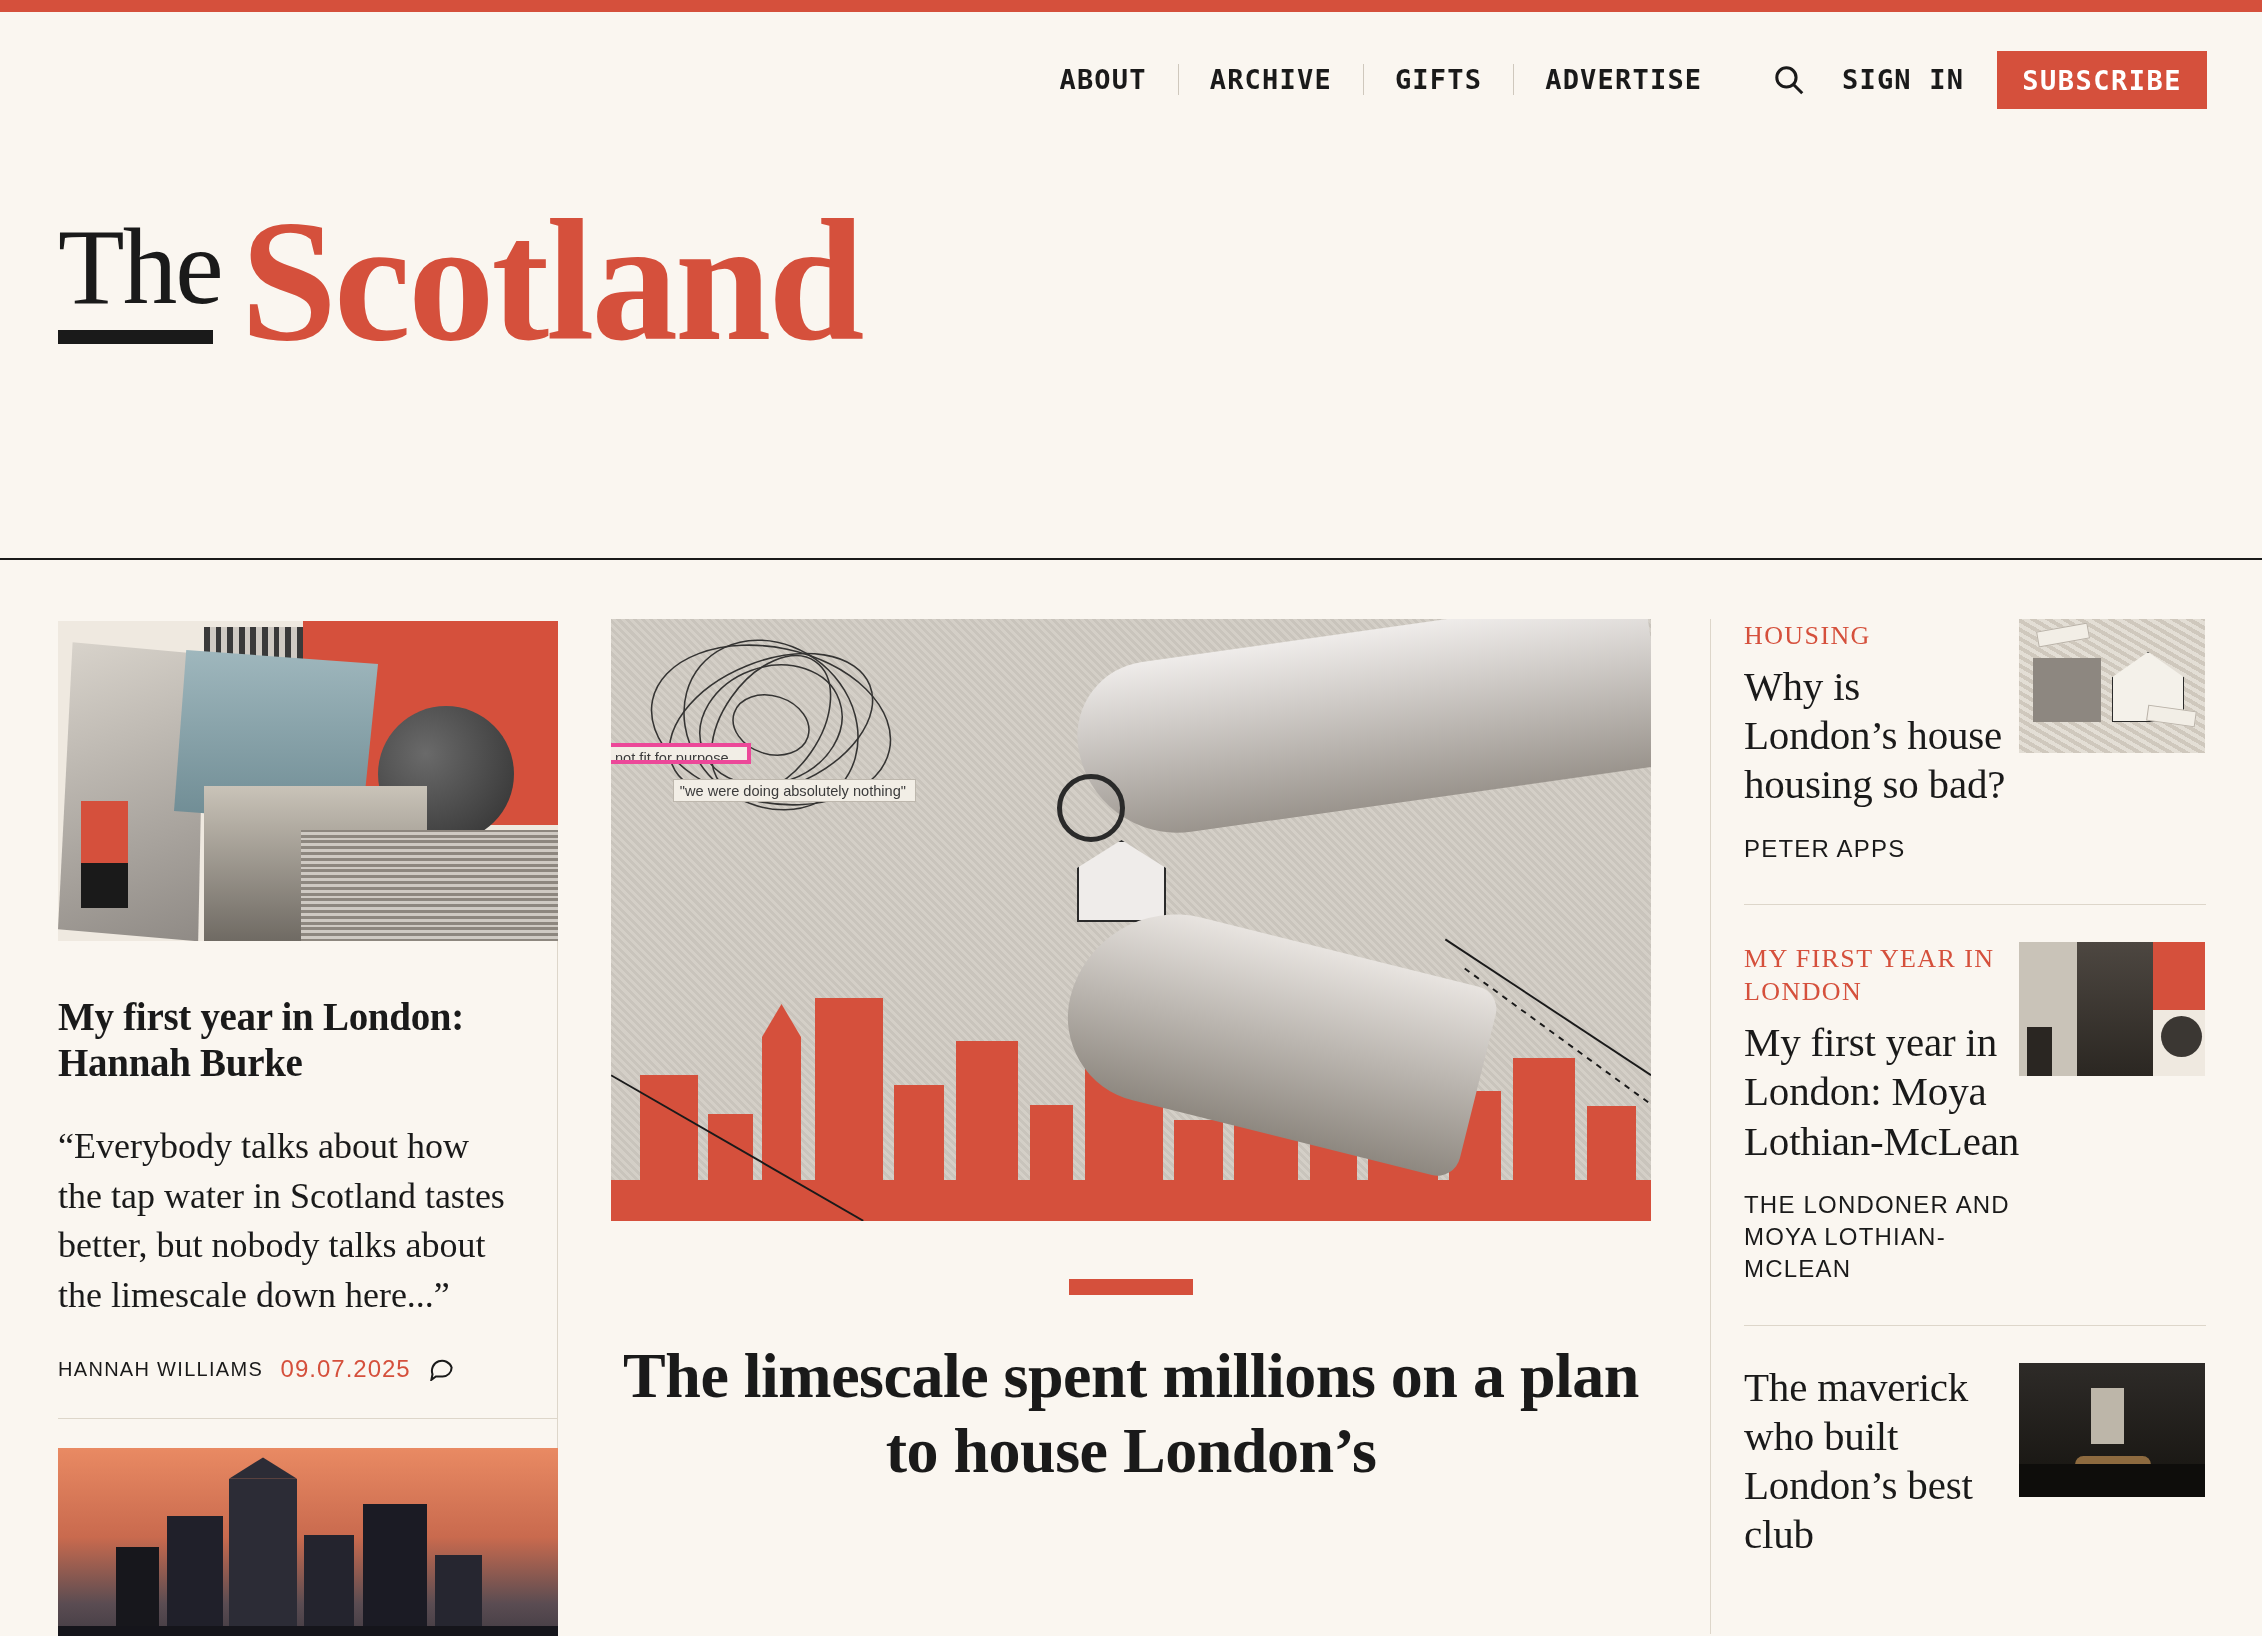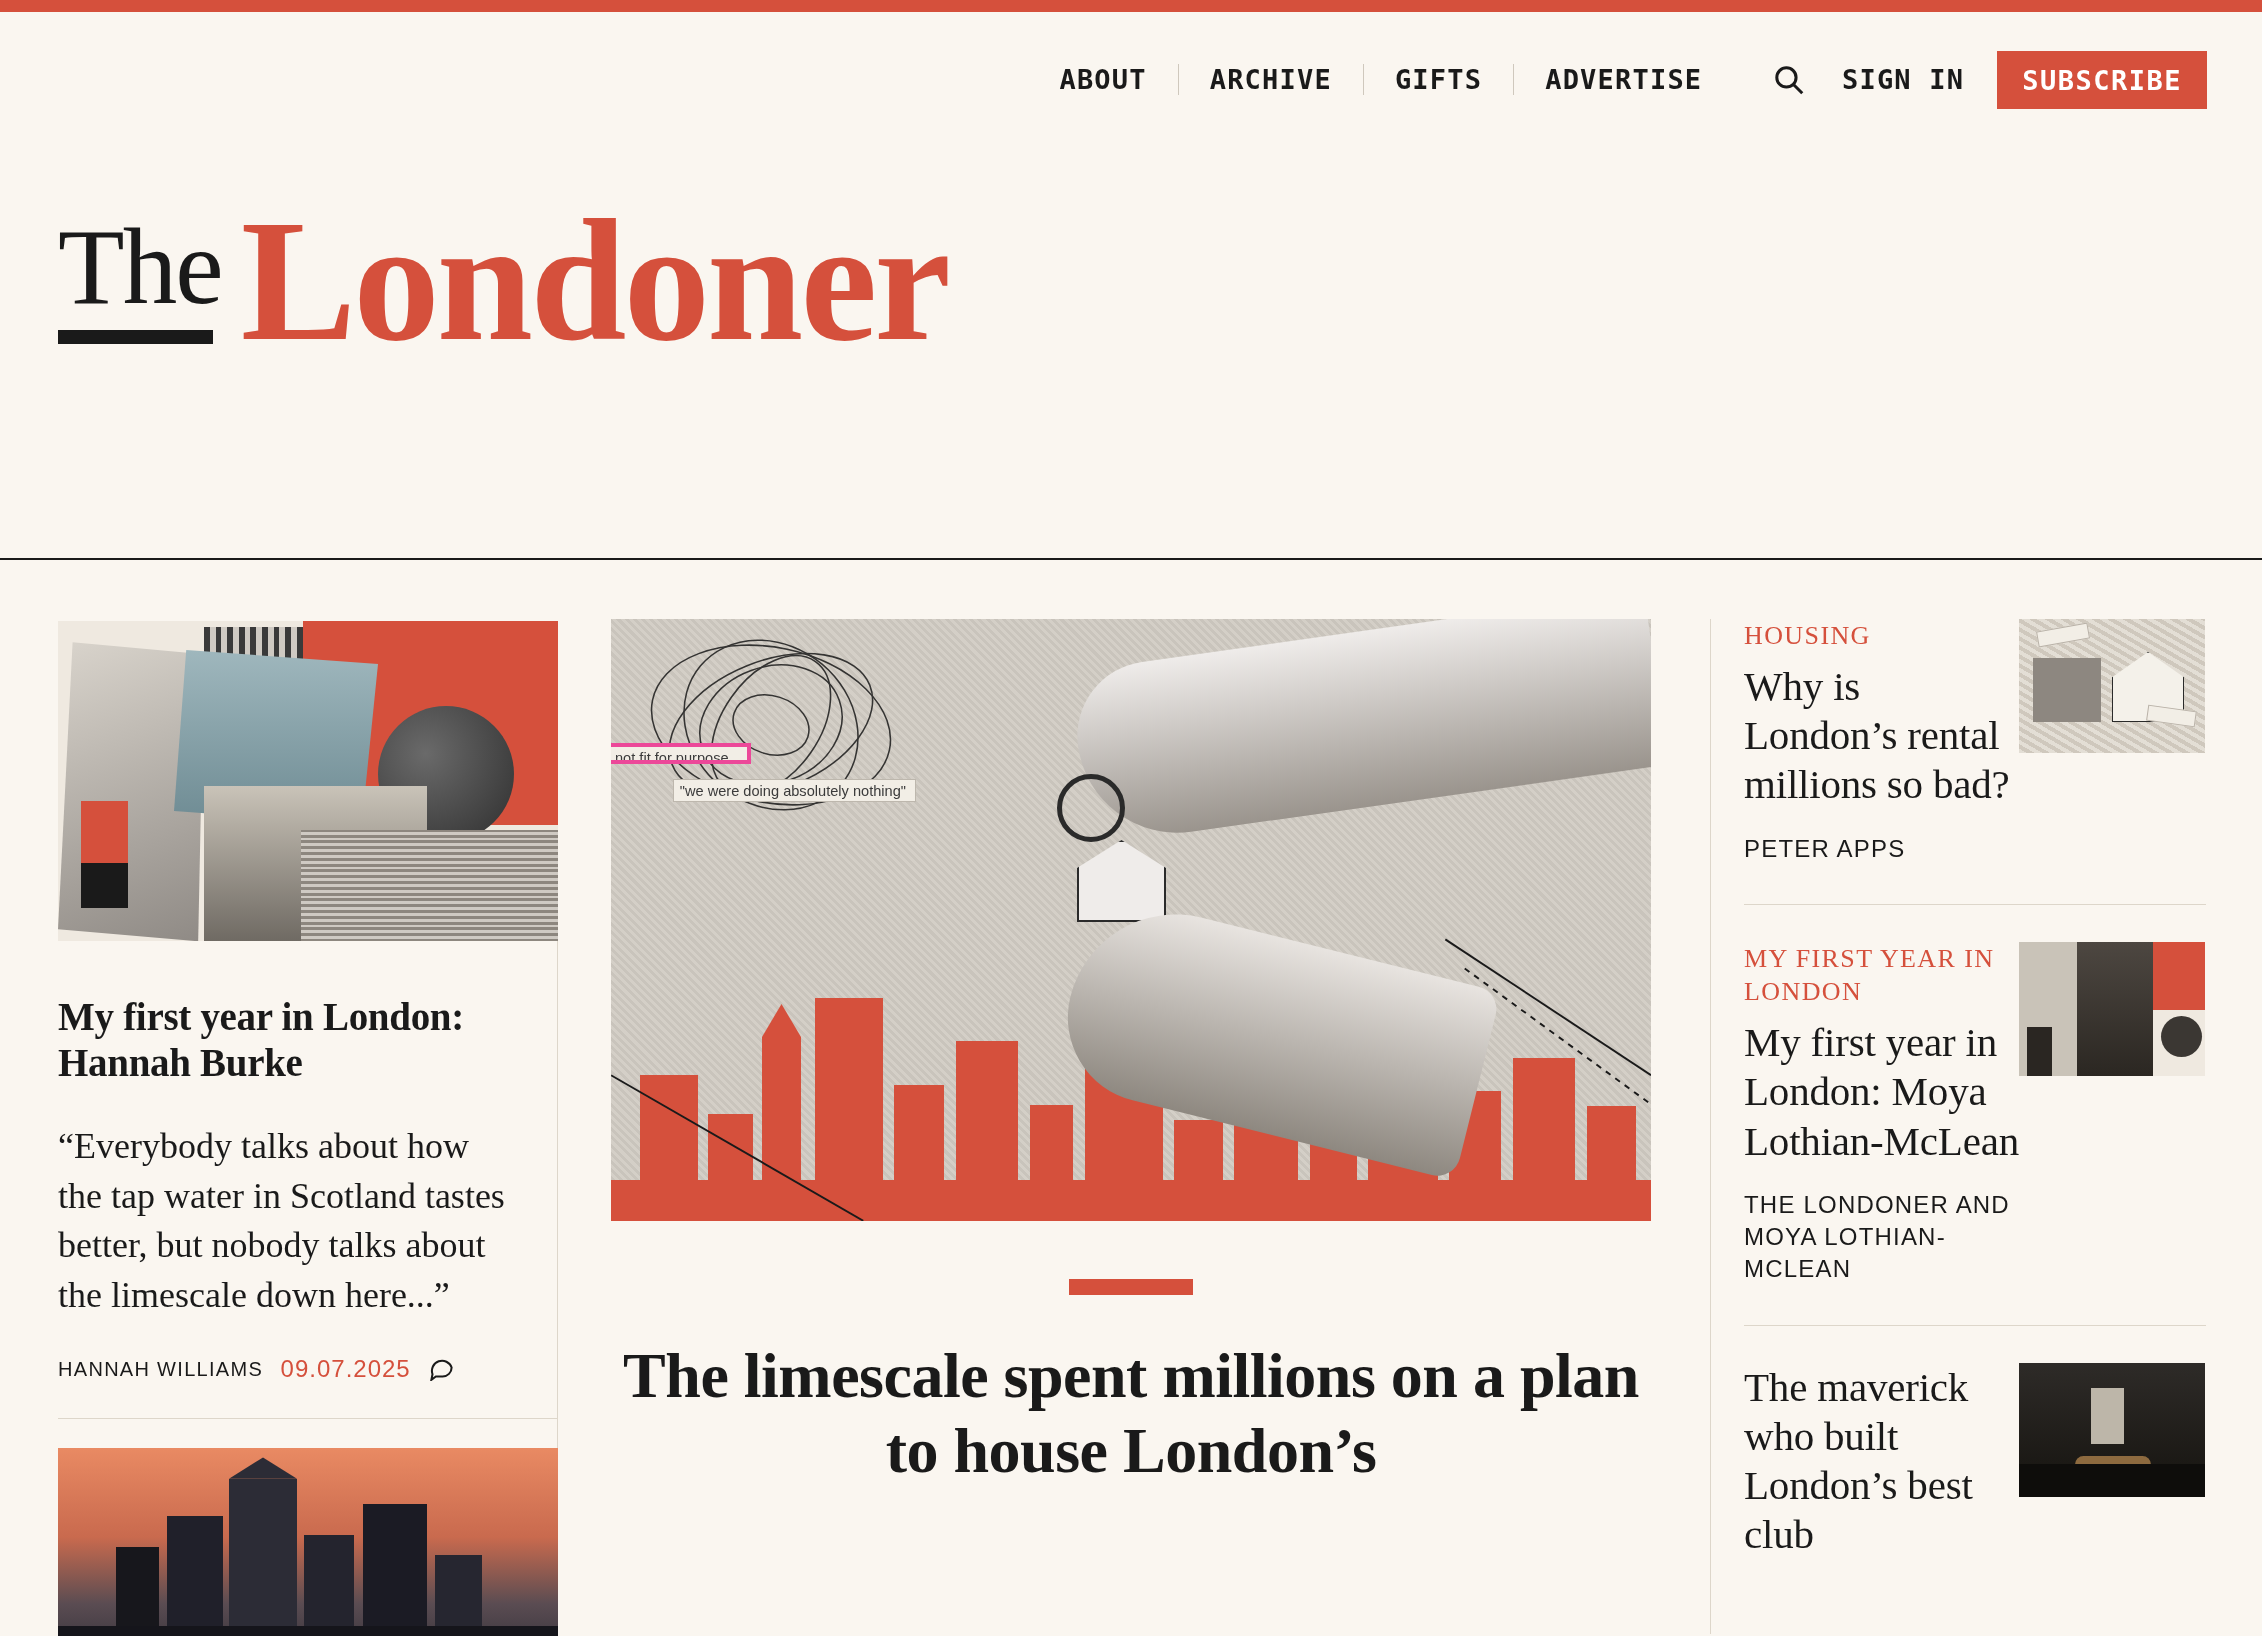--- a/index.html
+++ b/index.html
@@ -322,21 +322,21 @@
 
       <a class="signin" href="#">SIGN IN</a>
       <button class="subscribe-btn">SUBSCRIBE</button>
     </div>
 
     <div class="masthead">
       <div class="mast-the-wrap">
         <div class="mast-the">The</div>
         <div class="mast-rule"></div>
       </div>
-      <div class="mast-londoner">Londoner</div>
+      <div class="mast-londoner">Scotland</div>
     </div>
   </div>
 
   <div class="content">
 
     <div class="col-left">
 
       <div class="lead-collage">
 
         <div class="cl" style="left:0;top:21.3px;width:146px;height:299px;background:linear-gradient(160deg,#d9d4cc,#8f8a85);clip-path:polygon(10% 0,100% 4%,96% 100%,0 96%);"></div>
@@ -434,21 +434,21 @@
 
       <div class="hero-dash"></div>
       <h1 class="hero-title">The limescale spent millions on a plan to house London’s</h1>
     </div>
 
     <div class="col-right">
 
       <div class="side-item">
         <div class="side-text">
           <div class="kicker">HOUSING</div>
-          <div class="side-title">Why is London’s rental millions so bad?</div>
+          <div class="side-title">Why is London’s house housing so bad?</div>
           <div class="side-author">PETER APPS</div>
         </div>
         <div class="side-thumb">
           <div class="cl" style="inset:0;width:186px;height:134px;background:repeating-linear-gradient(30deg,#e3ded5 0 3.9px,#cfc8bd 3.9px 7.8px);"></div>
           <div class="cl" style="left:93px;top:33px;width:72px;height:70px;background:#f4f1ea;border:1.9px solid #2a2a2a;clip-path:polygon(50% 0,100% 36%,100% 100%,0 100%,0 36%);"></div>
           <div class="cl" style="left:13.6px;top:39px;width:68px;height:64px;background:#8d8780;"></div>
           <div class="cl" style="left:17.5px;top:7.8px;width:52px;height:15.5px;background:#f2eee6;border:1px solid #b9b2a8;transform:rotate(-10deg);"></div>
           <div class="cl" style="left:128px;top:89px;width:49px;height:15.5px;background:#f2eee6;border:1px solid #b9b2a8;transform:rotate(8deg);"></div>
         </div>
       </div>

